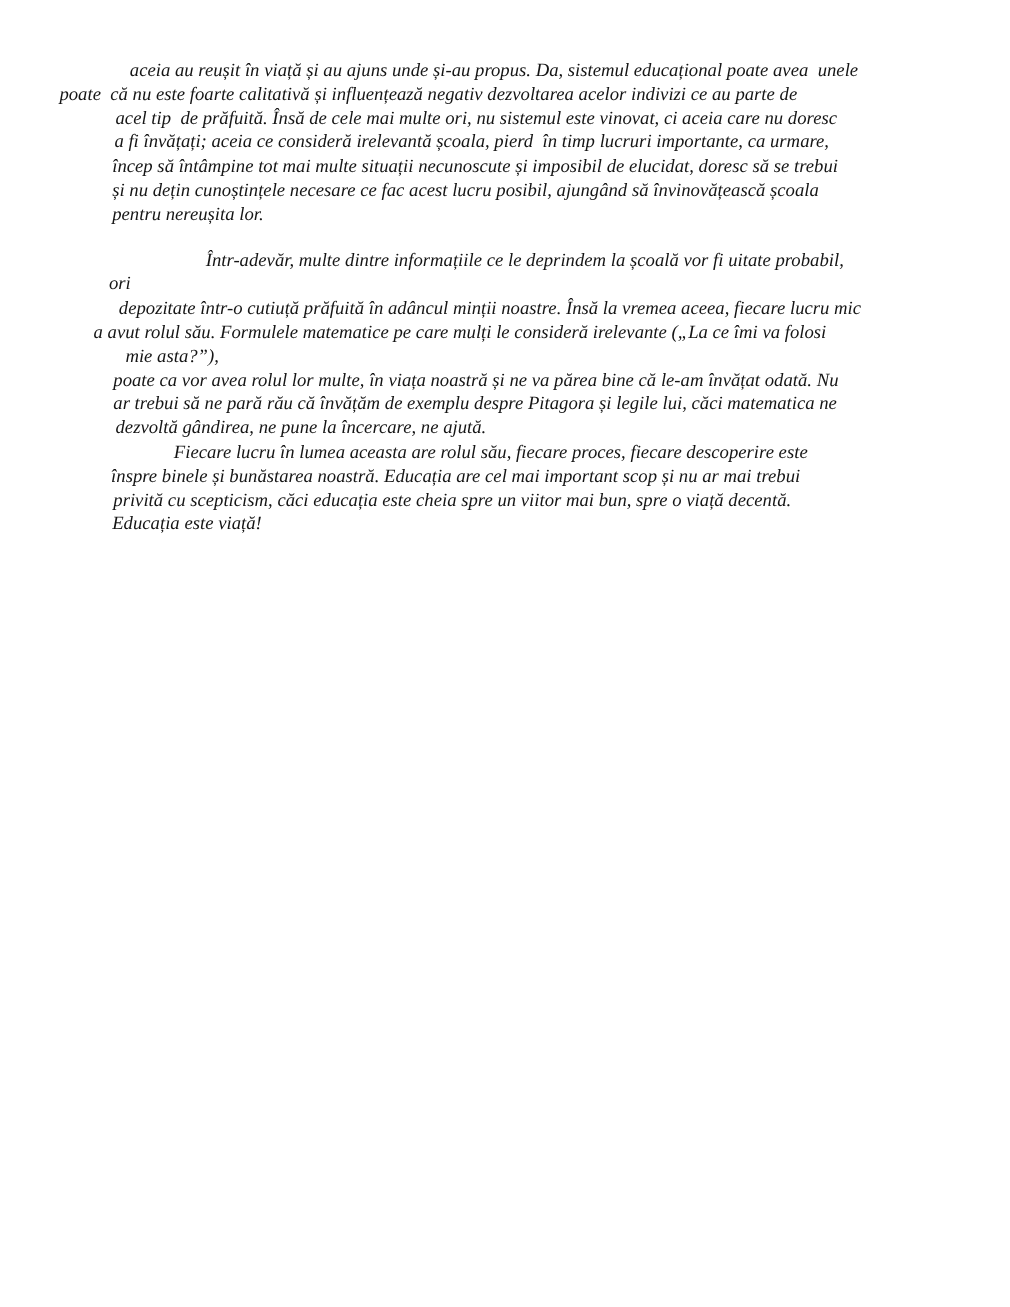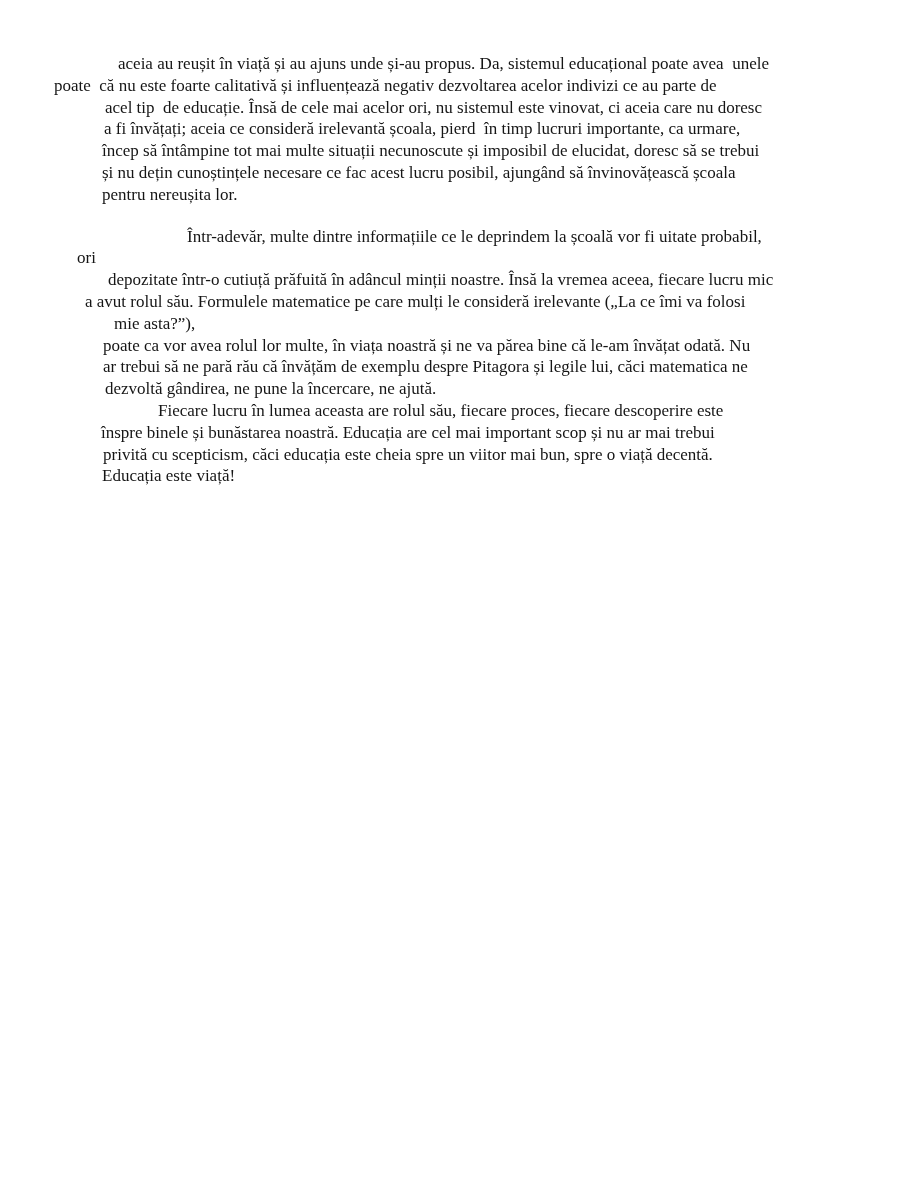--- a/index.html
+++ b/index.html
@@ -20,41 +20,42 @@
   }
   .text-block {
     position: absolute;
     top: 53px;
     left: 0;
     width: 748px;
     font-family: "Liberation Serif", "DejaVu Serif", serif;
     font-size: 17px;
     line-height: 21.8px;
     color: #151515;
+    font-style: italic;
     -webkit-font-smoothing: antialiased;
   }
   .line {
     white-space: pre;   
     height: 21.8px;
   }
 </style>
 </head>
 <body style="background: rgb(255, 255, 255);">
 
 <div class="page">
   <div class="text-block" id="text-block" style="color: rgb(21, 21, 21);">
       <div class="line" style="padding-left: 118px;">aceia au reușit în viață și au ajuns unde și-au propus. Da, sistemul educațional poate avea  unele</div>
       <div class="line" style="padding-left: 54px;">poate  că nu este foarte calitativă și influențează negativ dezvoltarea acelor indivizi ce au parte de</div>
-      <div class="line" style="padding-left: 105px;">acel tip  de educație. Însă de cele mai acelor ori, nu sistemul este vinovat, ci aceia care nu doresc</div>
+      <div class="line" style="padding-left: 105px;">acel tip  de prăfuită. Însă de cele mai multe ori, nu sistemul este vinovat, ci aceia care nu doresc</div>
       <div class="line" style="padding-left: 104px;">a fi învățați; aceia ce consideră irelevantă școala, pierd  în timp lucruri importante, ca urmare,</div>
       <div class="line" style="padding-left: 102px;">încep să întâmpine tot mai multe situații necunoscute și imposibil de elucidat, doresc să se trebui</div>
       <div class="line" style="padding-left: 102px;">și nu dețin cunoștințele necesare ce fac acest lucru posibil, ajungând să învinovățească școala</div>
       <div class="line" style="padding-left: 102px;">pentru nereușita lor.</div>
       <div class="line" style="padding-left: 187px; margin-top: 20px;">Într-adevăr, multe dintre informațiile ce le deprindem la școală vor fi uitate probabil,</div>
-      <div class="line" style="padding-left: 77px;">ori</div>
+      <div class="line" style="padding-left: 99px;">ori</div>
       <div class="line" style="padding-left: 108px;">depozitate într-o cutiuță prăfuită în adâncul minții noastre. Însă la vremea aceea, fiecare lucru mic</div>
       <div class="line" style="padding-left: 85px;">a avut rolul său. Formulele matematice pe care mulți le consideră irelevante („La ce îmi va folosi</div>
       <div class="line" style="padding-left: 114px;">mie asta?”),</div>
       <div class="line" style="padding-left: 103px;">poate ca vor avea rolul lor multe, în viața noastră și ne va părea bine că le-am învățat odată. Nu</div>
       <div class="line" style="padding-left: 103px;">ar trebui să ne pară rău că învățăm de exemplu despre Pitagora și legile lui, căci matematica ne</div>
       <div class="line" style="padding-left: 105px;">dezvoltă gândirea, ne pune la încercare, ne ajută.</div>
       <div class="line" style="padding-left: 158px;">Fiecare lucru în lumea aceasta are rolul său, fiecare proces, fiecare descoperire este</div>
       <div class="line" style="padding-left: 101px;">înspre binele și bunăstarea noastră. Educația are cel mai important scop și nu ar mai trebui</div>
       <div class="line" style="padding-left: 103px;">privită cu scepticism, căci educația este cheia spre un viitor mai bun, spre o viață decentă.</div>
       <div class="line" style="padding-left: 102px;">Educația este viață!</div>

